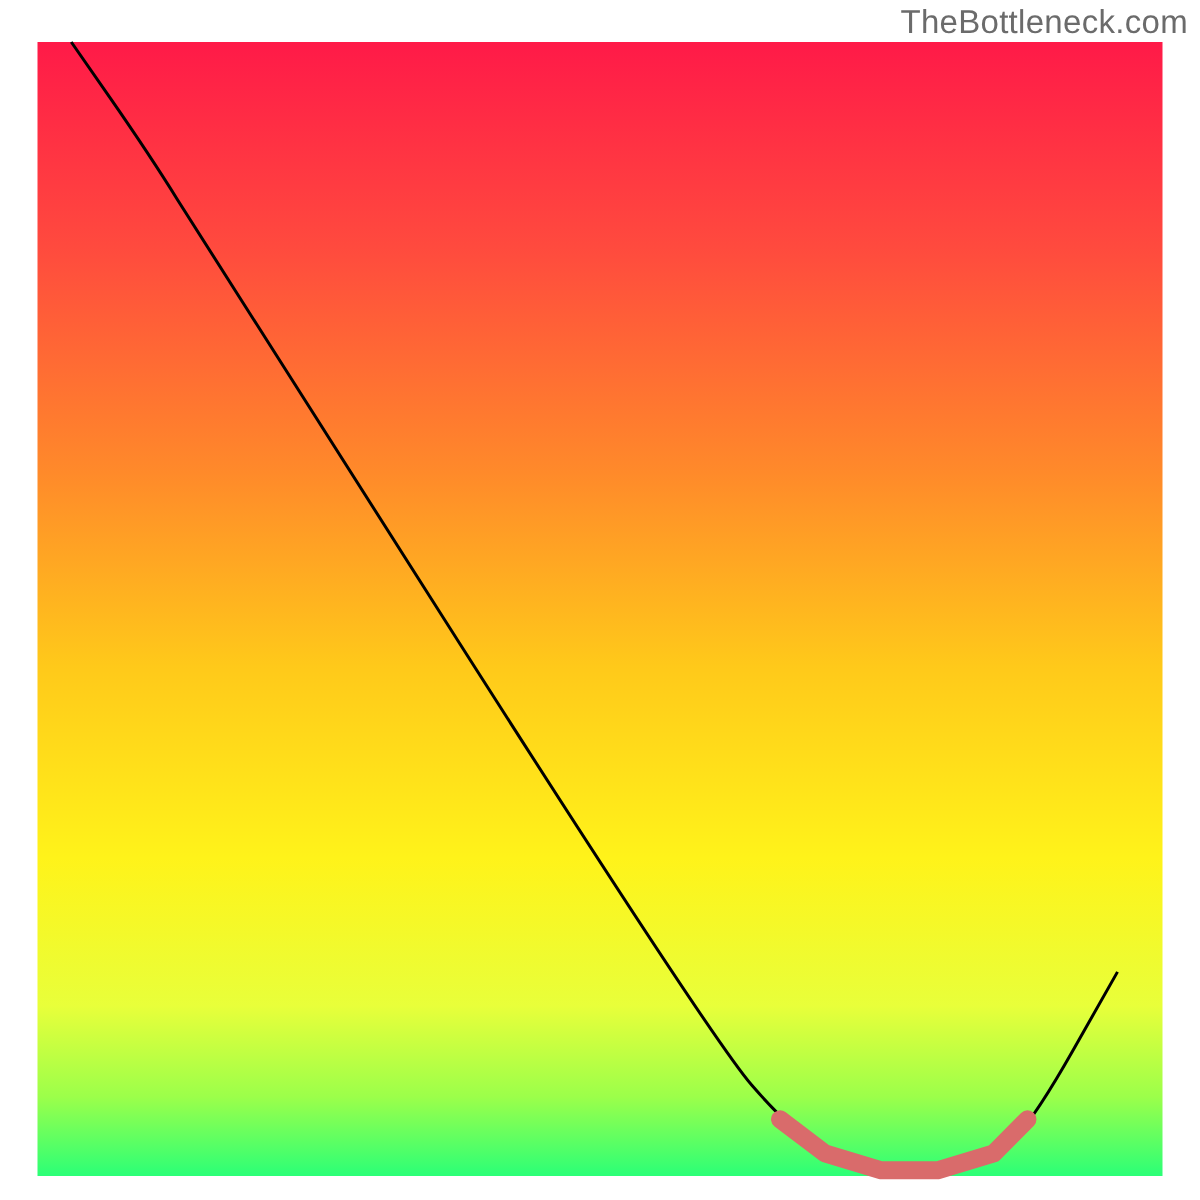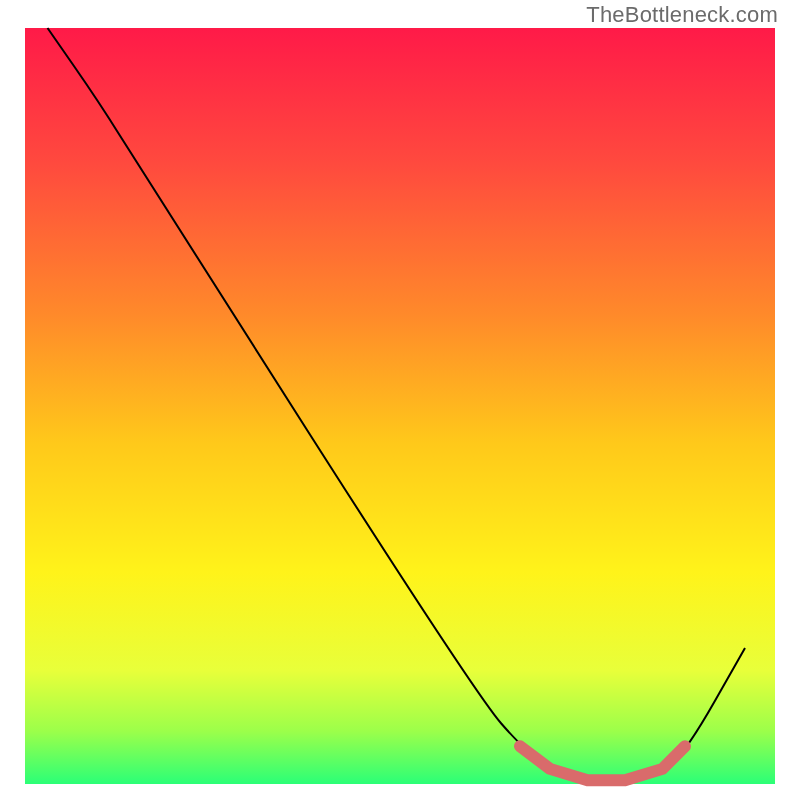--- a/index.html
+++ b/index.html
@@ -12,21 +12,21 @@
     font-family: Arial, Helvetica, sans-serif;
   }
   .chart-container {
     position: relative;
     width: 800px;
     height: 800px;
   }
   .watermark {
     position: absolute;
     top: 2px;
-    right: 22px;
+    right: 8px;
     color: #6b6b6b;
     font-size: 22px;
     font-weight: 500;
     letter-spacing: 0.2px;
     z-index: 5;
   }
   svg.plot {
     position: absolute;
     top: 0;
     left: 0;

